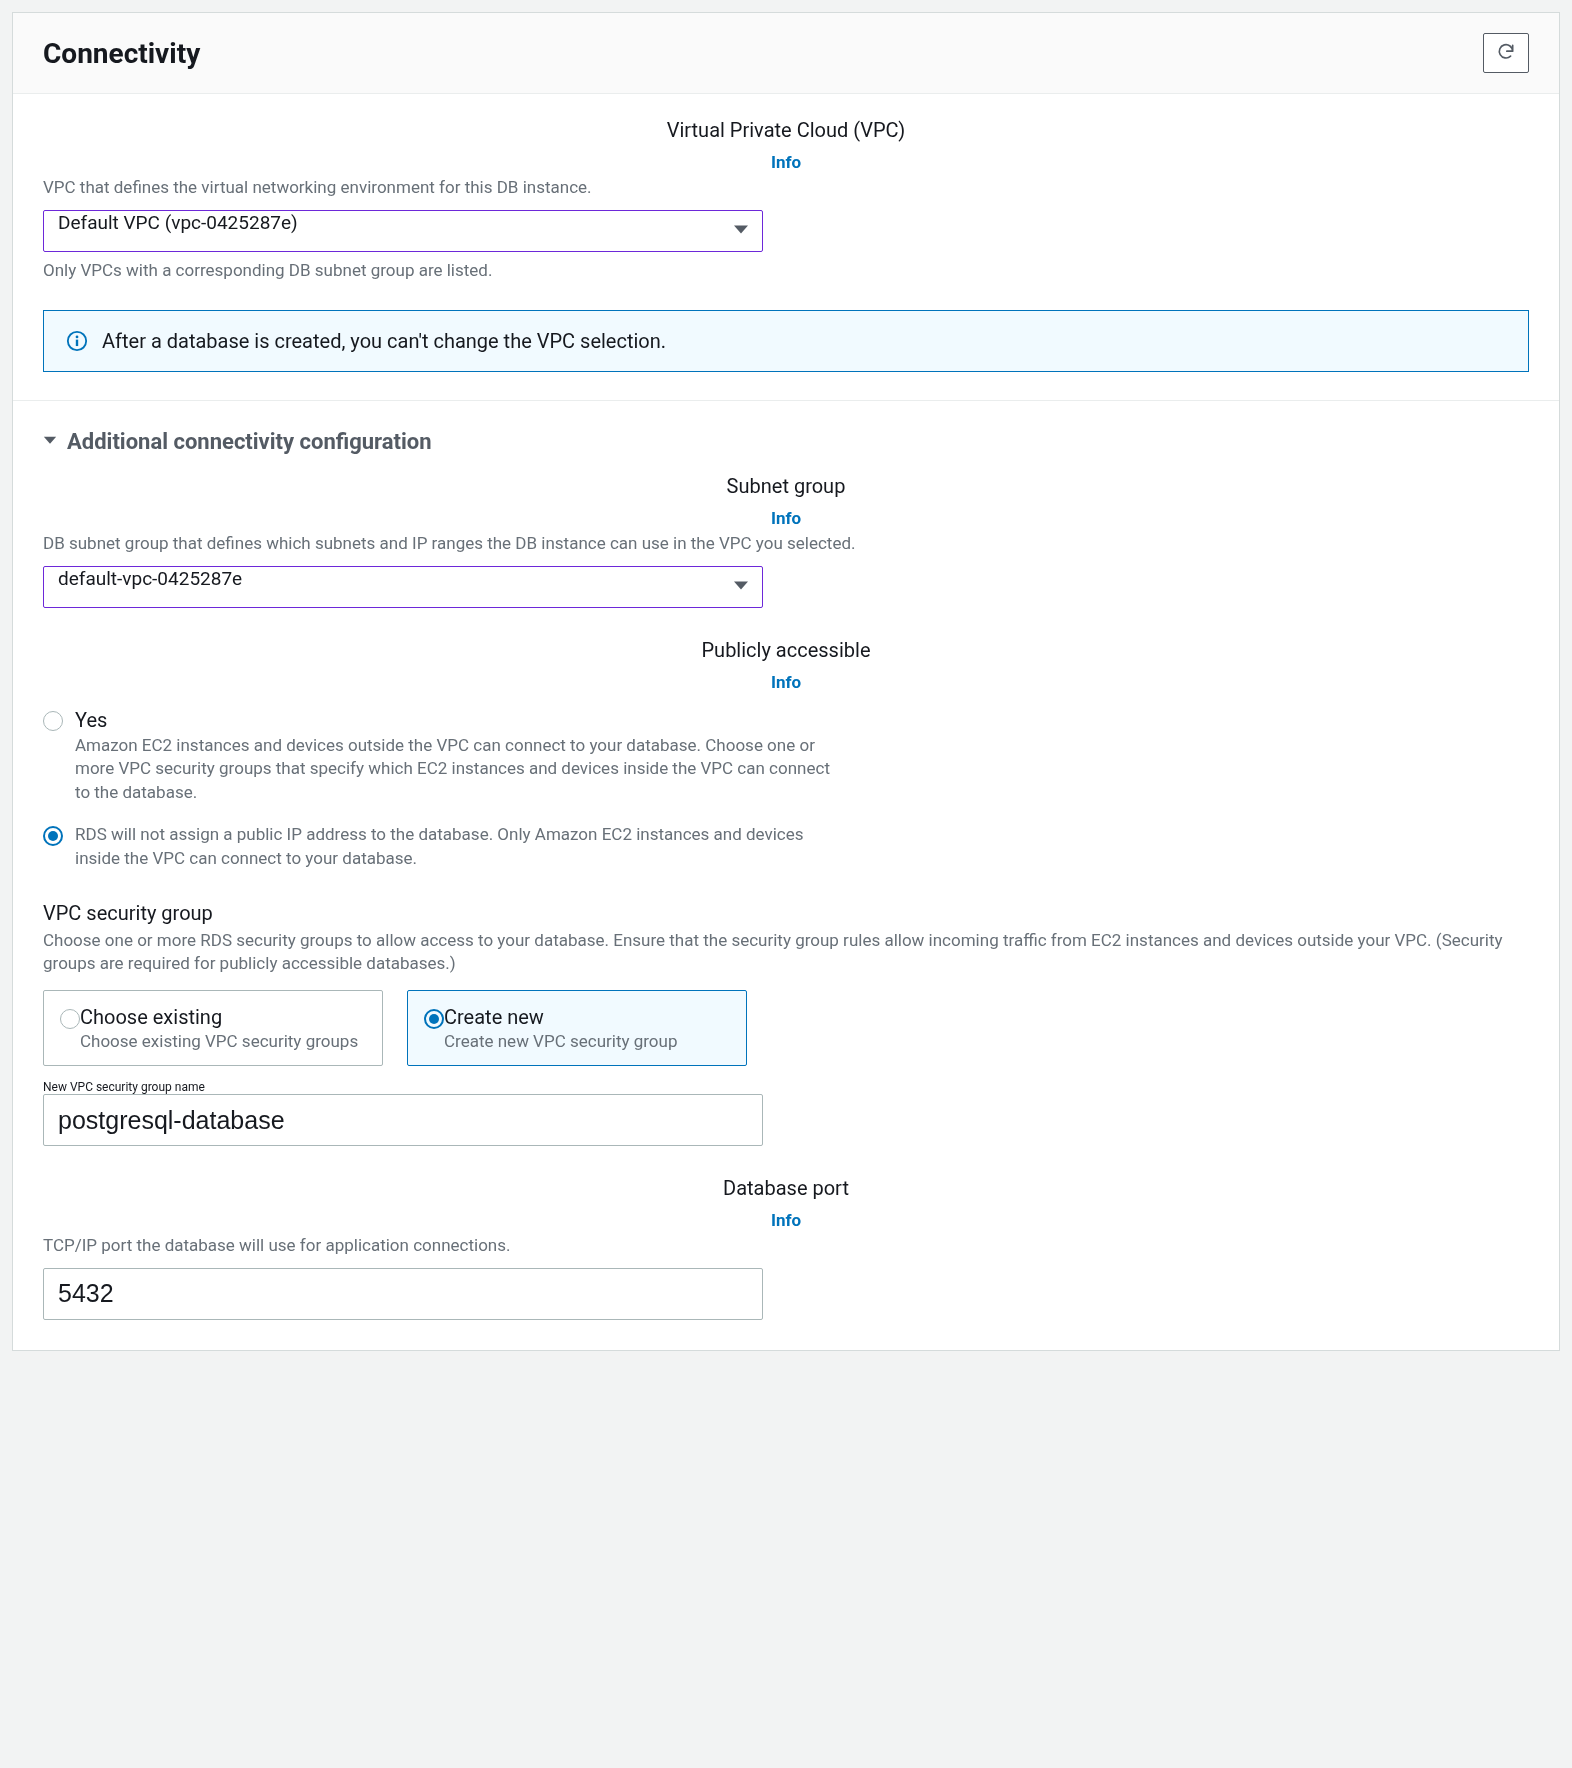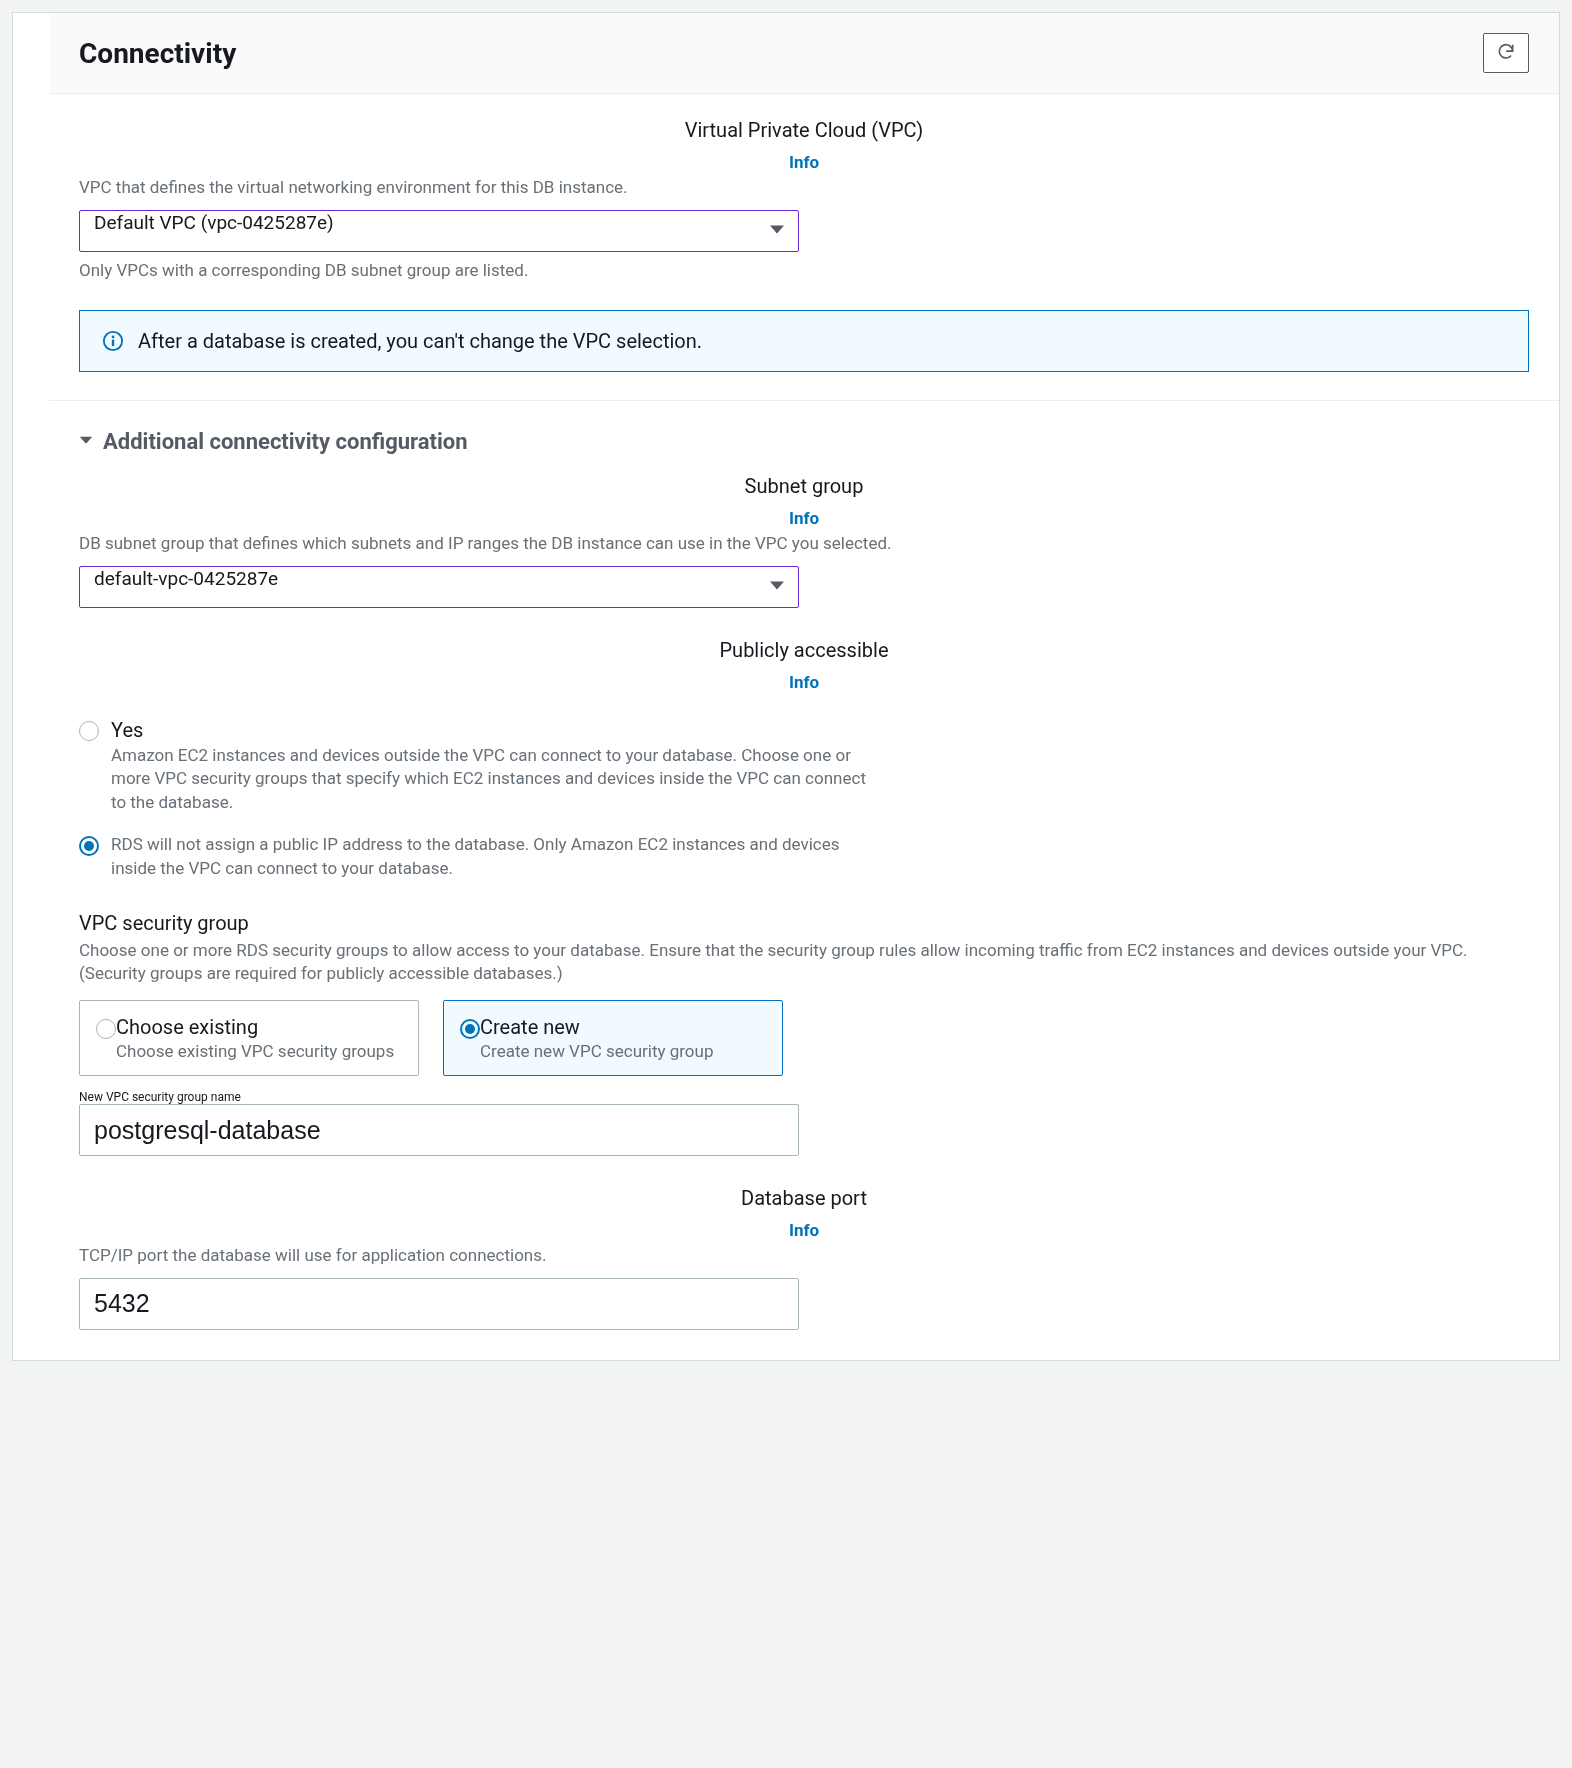--- a/index.html
+++ b/index.html
@@ -9,21 +9,20 @@
     }
     body {
       font-family: -apple-system, BlinkMacSystemFont, "Segoe UI", Roboto, "Helvetica Neue", Arial, sans-serif;
       background: #f2f3f3;
       padding: 12px;
       color: #16191f;
     }
     .panel {
       background: #fff;
       border: 1px solid #d5dbdb;
-      padding-left: 36px;
     }
     .panel-header {
       display: flex;
       justify-content: space-between;
       align-items: center;
       padding: 20px 30px;
       border-bottom: 1px solid #eaeded;
       background: #fafafa;
     }
     .panel-title {
@@ -336,21 +335,21 @@
             </svg>
         </span>
       </div>
     </div>
 
     <div class="section-gap">
       <div class="field-label-row">
         <span class="field-label">Publicly accessible</span>
         <span class="info-link">Info</span>
       </div>
-      <div class="radio-group" style="margin-top:26px;">
+      <div class="radio-group" style="margin-top:16px;">
         <div class="radio-row">
           <div class="radio-outer"></div>
           <div class="radio-content">
             <div class="radio-label">Yes</div>
             <div class="radio-desc">Amazon EC2 instances and devices outside the VPC can connect to your database. Choose one or more VPC security groups that specify which EC2 instances and devices inside the VPC can connect to the database.</div>
           </div>
         </div>
         <div class="radio-row">
           <div class="radio-outer selected">
               <div class="radio-inner"></div>

